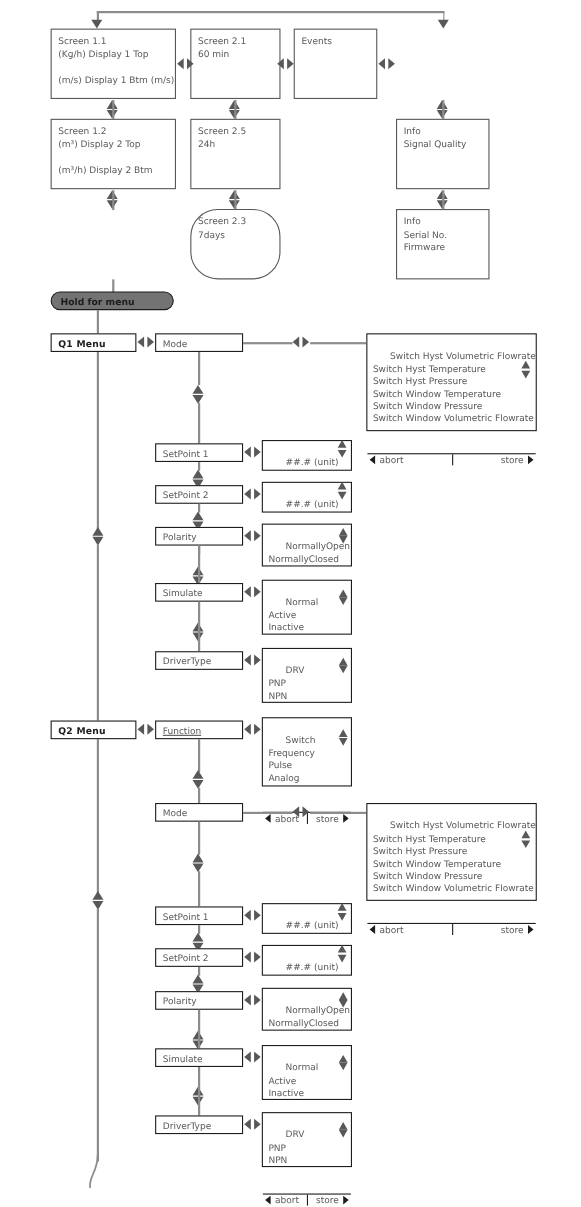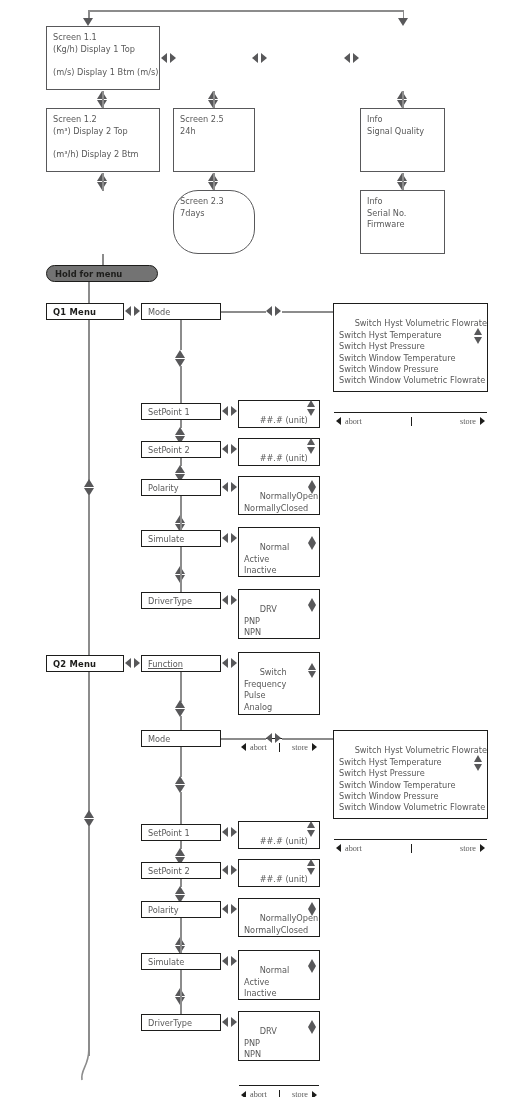--- a/index.html
+++ b/index.html
@@ -42,21 +42,21 @@
   .panel{
     position:absolute;box-sizing:border-box;
     border:1.6px solid #1d1d1b;background:#fff;
   }
   .panel .opts{
     position:relative;padding:3px 5px 2px 5px;
     font-size:8.2px;line-height:11.4px;color:#595959;white-space:pre;
   }
   .panel .bar{
     display:flex;border-top:1.6px solid #1d1d1b;
-    height:13px;align-items:flex-end;font-family:Liberation Serif, serif;
+    height:13px;align-items:flex-start;
   }
   .panel .bar .cell{
     flex:1 1 50%;display:flex;align-items:center;
     font-size:8.2px;color:#595959;position:relative;
     box-sizing:border-box;
   }
   .panel .bar .cell.left{padding-left:11px;}
   .panel .bar .cell.right{justify-content:flex-end;padding-right:11px;
     border-left:1.6px solid #1d1d1b;}
 
@@ -132,37 +132,40 @@
 
   <div class="vert2" style="left:97px;top:173px;">
       <i class="u"></i>
       <i class="d"></i>
     </div>
   <div class="vline" style="left:102px;top:173px;height:18px;"></div>
 
 
   <div class="vline" style="left:102px;top:254px;height:18px;"></div>
 
+  <div class="node box" style="left:173px;top:26px;width:82px;height:64px;"><span>Screen 2.1
+60 min</span></div>
   <div class="vert2" style="left:208px;top:91px;">
       <i class="u"></i>
       <i class="d"></i>
     </div>
   <div class="vline" style="left:213px;top:91px;height:18px;"></div>
 
   <div class="node box" style="left:173px;top:108px;width:82px;height:64px;"><span>Screen 2.5
 24h</span></div>
   <div class="vert2" style="left:208px;top:173px;">
       <i class="u"></i>
       <i class="d"></i>
     </div>
   <div class="vline" style="left:213px;top:173px;height:18px;"></div>
 
   <div class="node box" style="left:173px;top:190px;width:82px;height:64px;border-radius:25px;"><span>Screen 2.3
 7days</span></div>
 
+  <div class="node box" style="left:267px;top:26px;width:76px;height:64px;"><span>Events</span></div>
 
   <div class="vert2" style="left:397px;top:91px;">
       <i class="u"></i>
       <i class="d"></i>
     </div>
   <div class="vline" style="left:402px;top:91px;height:18px;"></div>
 
   <div class="node box" style="left:360px;top:108px;width:85px;height:64px;"><span>Info
 Signal Quality</span></div>
   <div class="vert2" style="left:397px;top:173px;">

